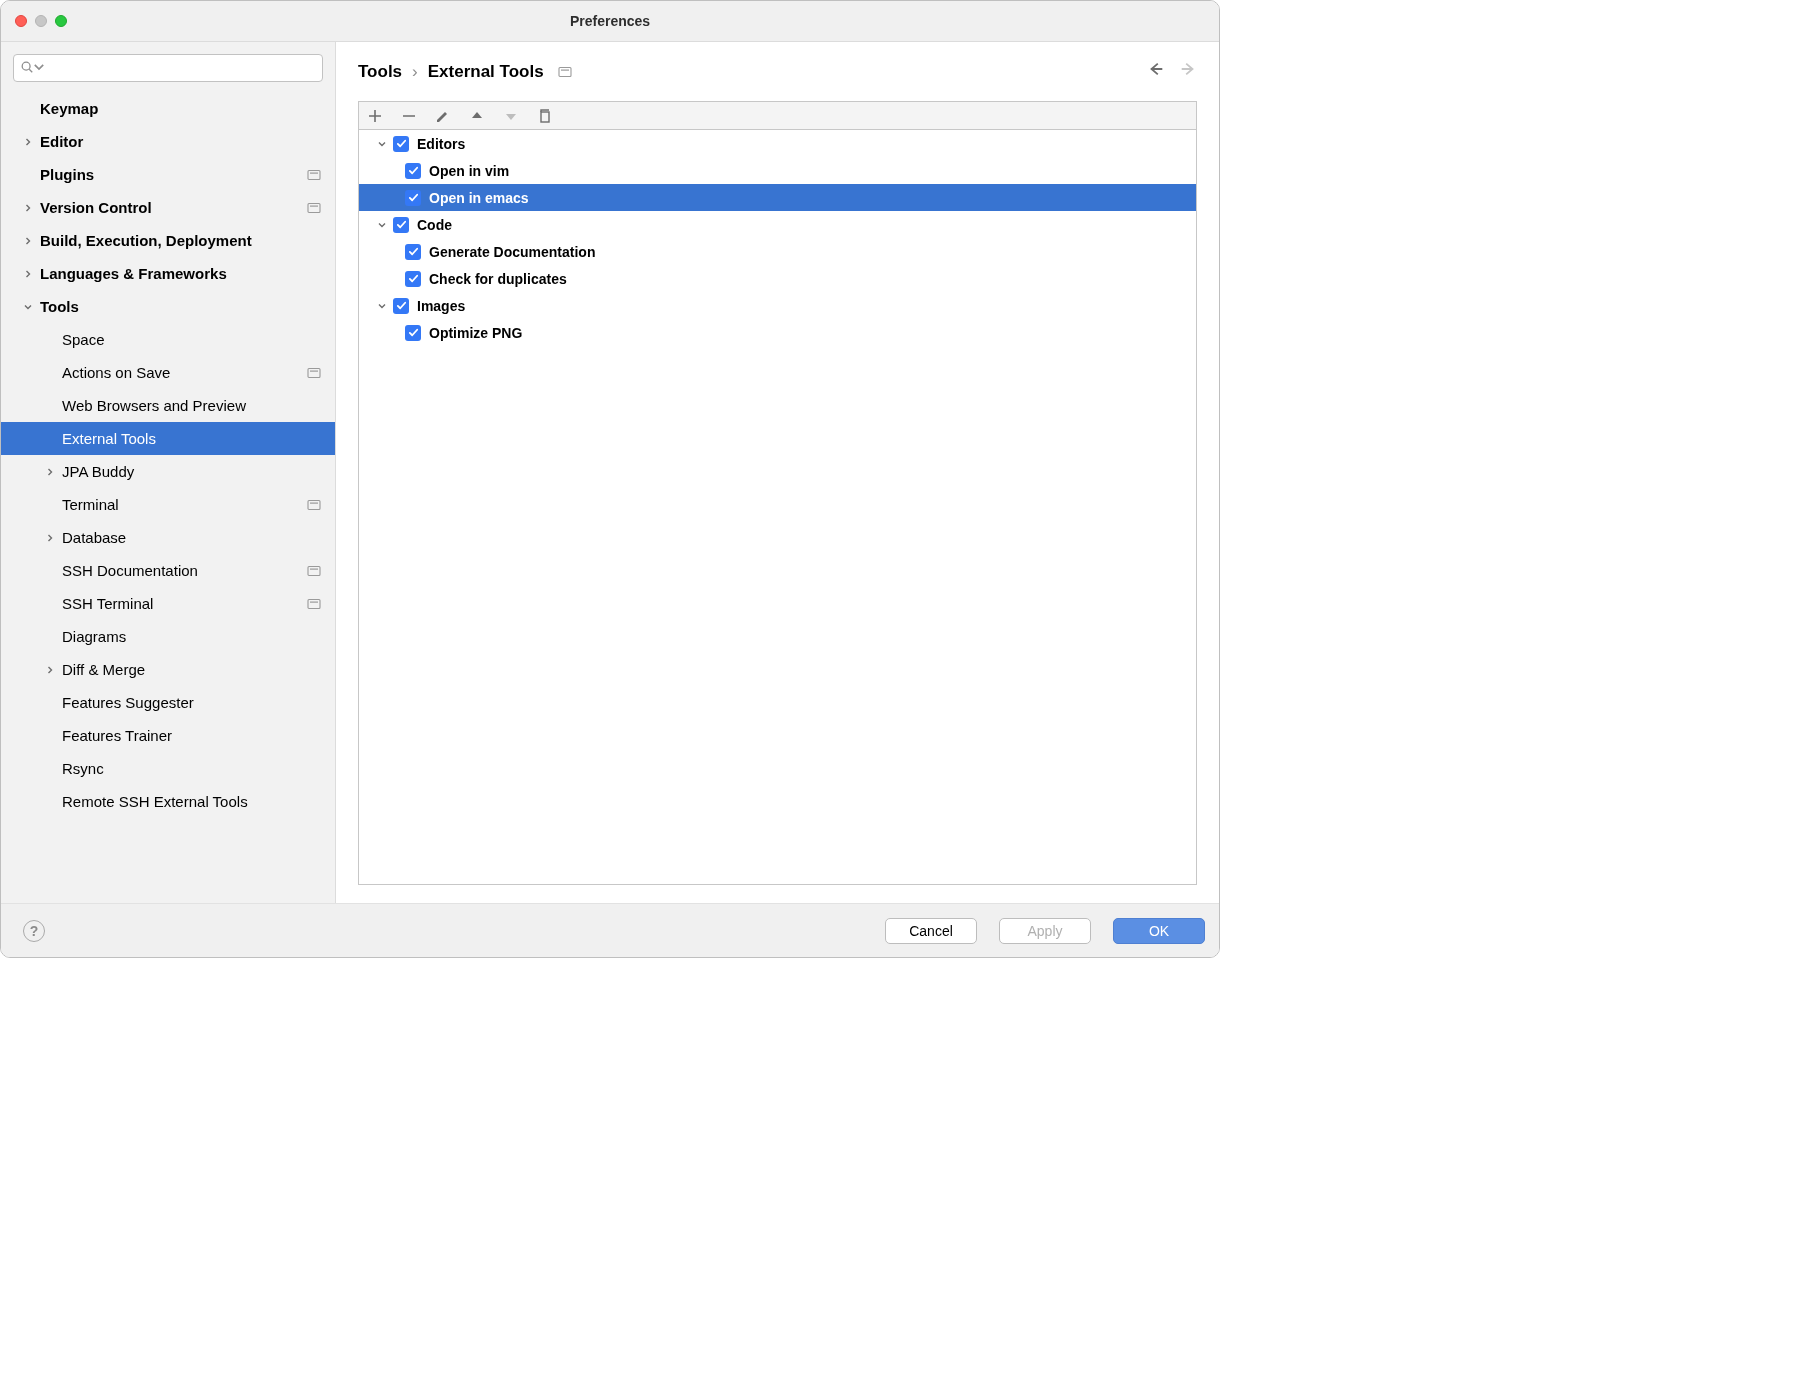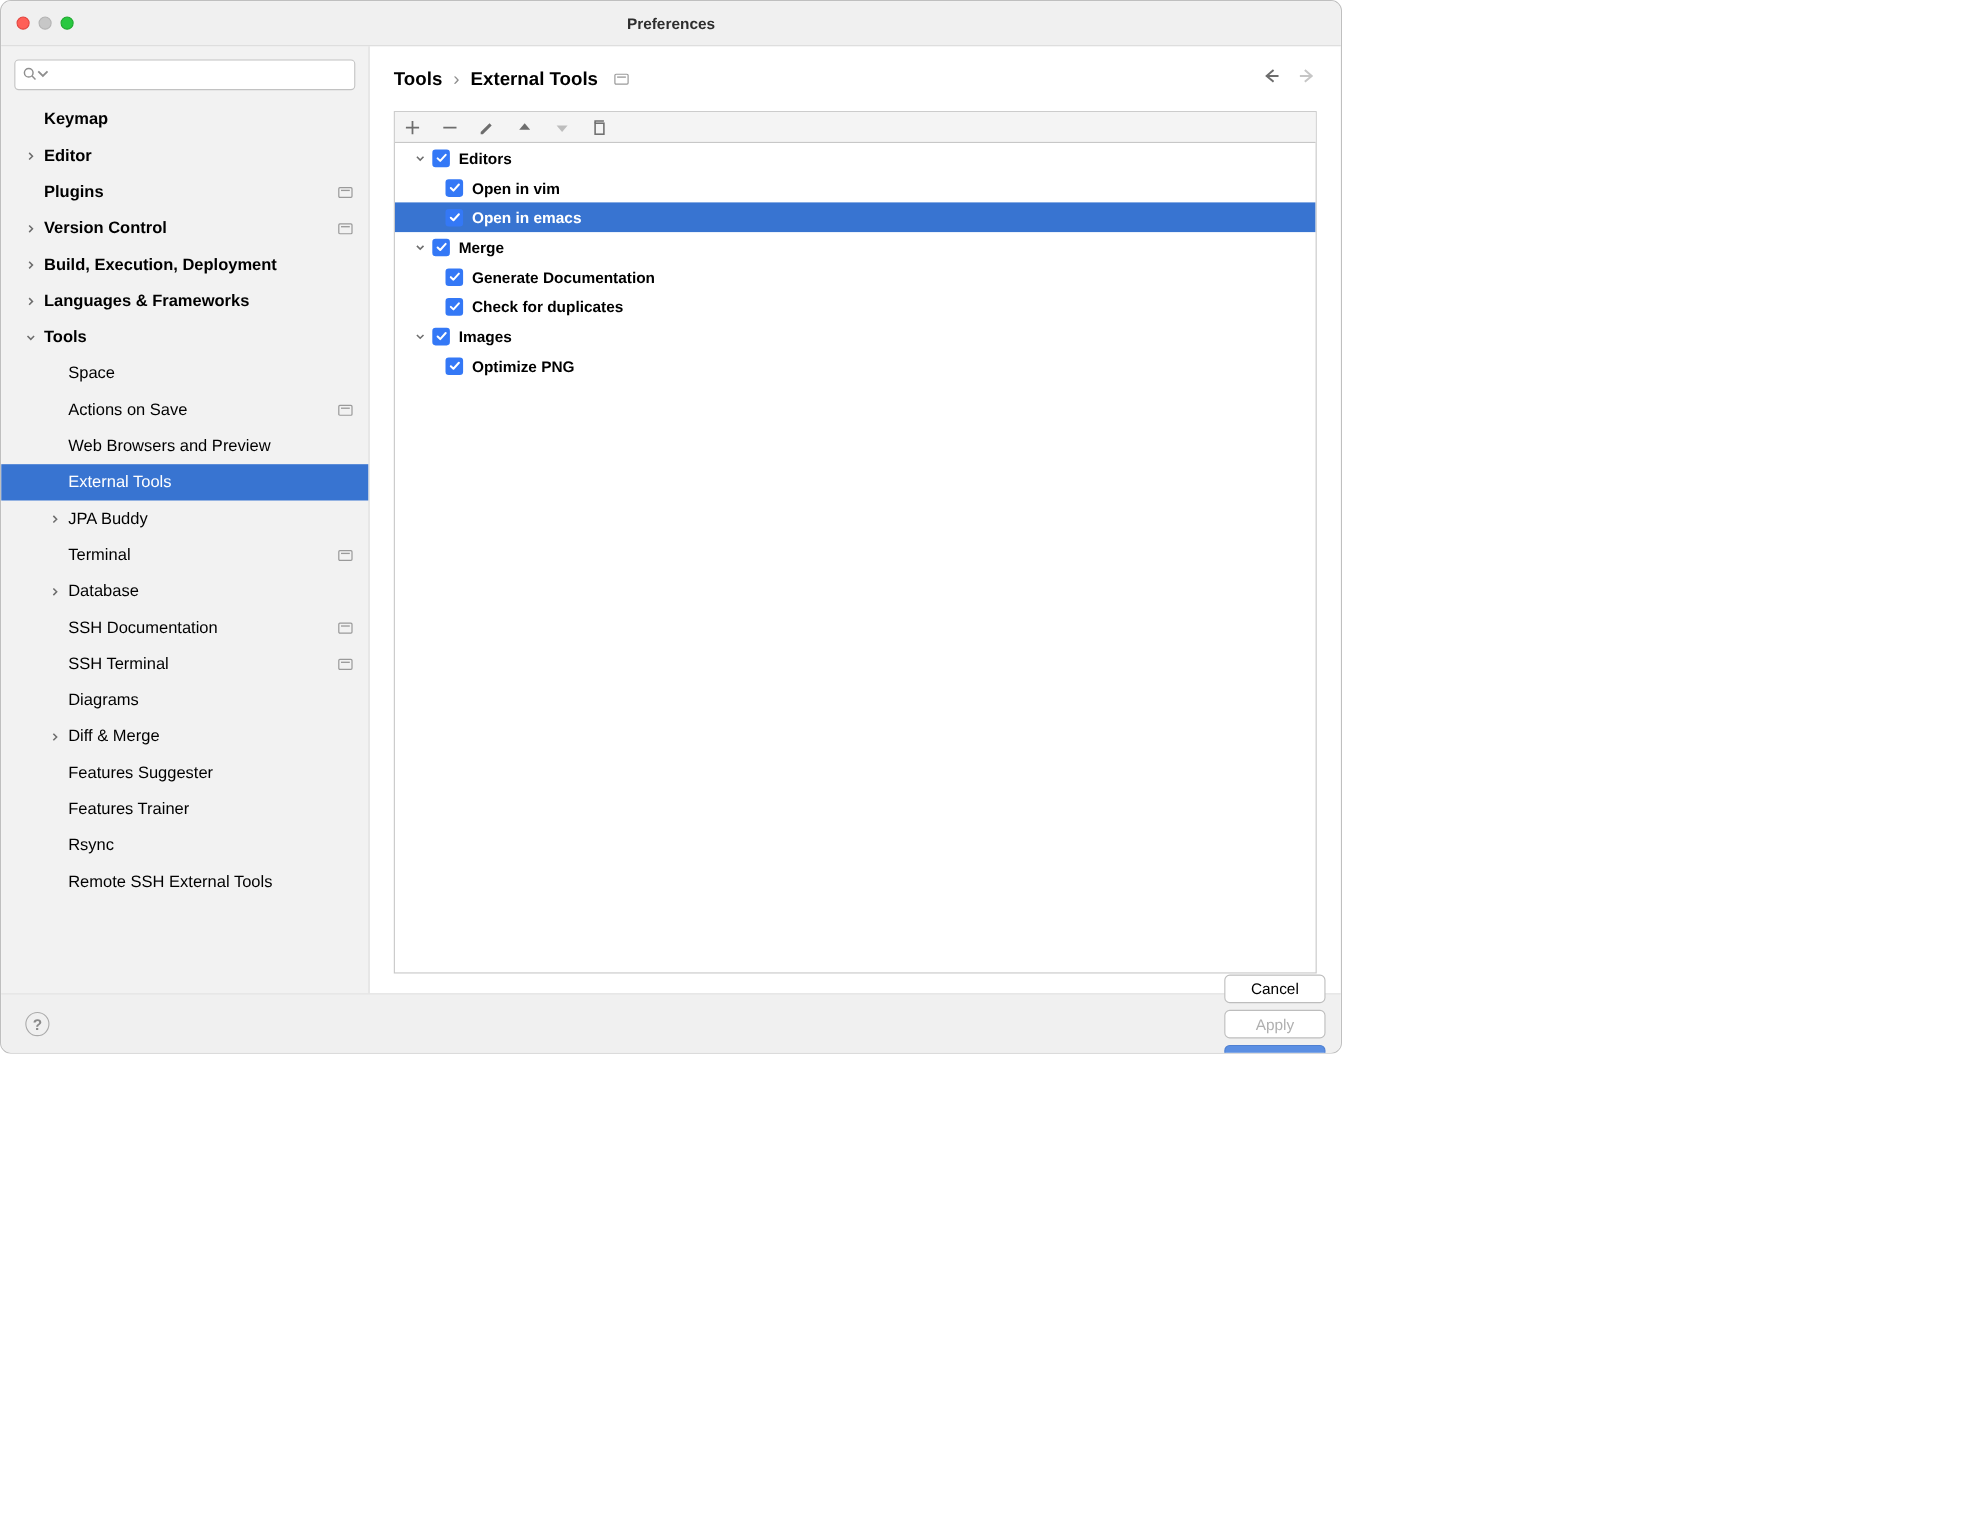--- a/index.html
+++ b/index.html
@@ -186,21 +186,21 @@
   border:1.5px solid #aaa;
   border-radius:50%;
   display:inline-flex;
   align-items:center;
   justify-content:center;
   color:#8a8a8a;
   font-weight:700;
   font-size:14px;
   margin-left: 8px;
 }
-.btns { margin-left:auto; display:flex; gap:6px;flex-direction:column; }
+.btns { margin-left:auto; display:flex; gap:22px; }
 .btn {
   height:26px;
   min-width:92px;
   border:1px solid #bdbdbd;
   border-radius:5px;
   background:#fff;
   font-size:14px;
   display:inline-flex;
   align-items:center;
   justify-content:center;
@@ -501,21 +501,21 @@
               <span class="disc2">
                 <svg width="10" height="10" viewBox="0 0 10 10">
                   <path d="M2 3.5 L5 6.5 L8 3.5" fill="none" stroke="currentColor" stroke-width="1.4"></path>
                 </svg>
               </span>
               <span class="chk">
                 <svg viewBox="0 0 12 12" fill="none" stroke="currentColor" stroke-width="2" stroke-linecap="round" stroke-linejoin="round">
                   <path d="M2 6.5 L4.6 9 L10 3"></path>
                 </svg>
               </span>
-              <span class="t">Merge</span>
+              <span class="t">Code</span>
             </div>
             <div class="erow leaf">
               <span class="pad" style="width:42px"></span>
               <span class="chk">
                 <svg viewBox="0 0 12 12" fill="none" stroke="currentColor" stroke-width="2" stroke-linecap="round" stroke-linejoin="round">
                   <path d="M2 6.5 L4.6 9 L10 3"></path>
                 </svg>
               </span>
               <span class="t">Generate Documentation</span>
             </div>

